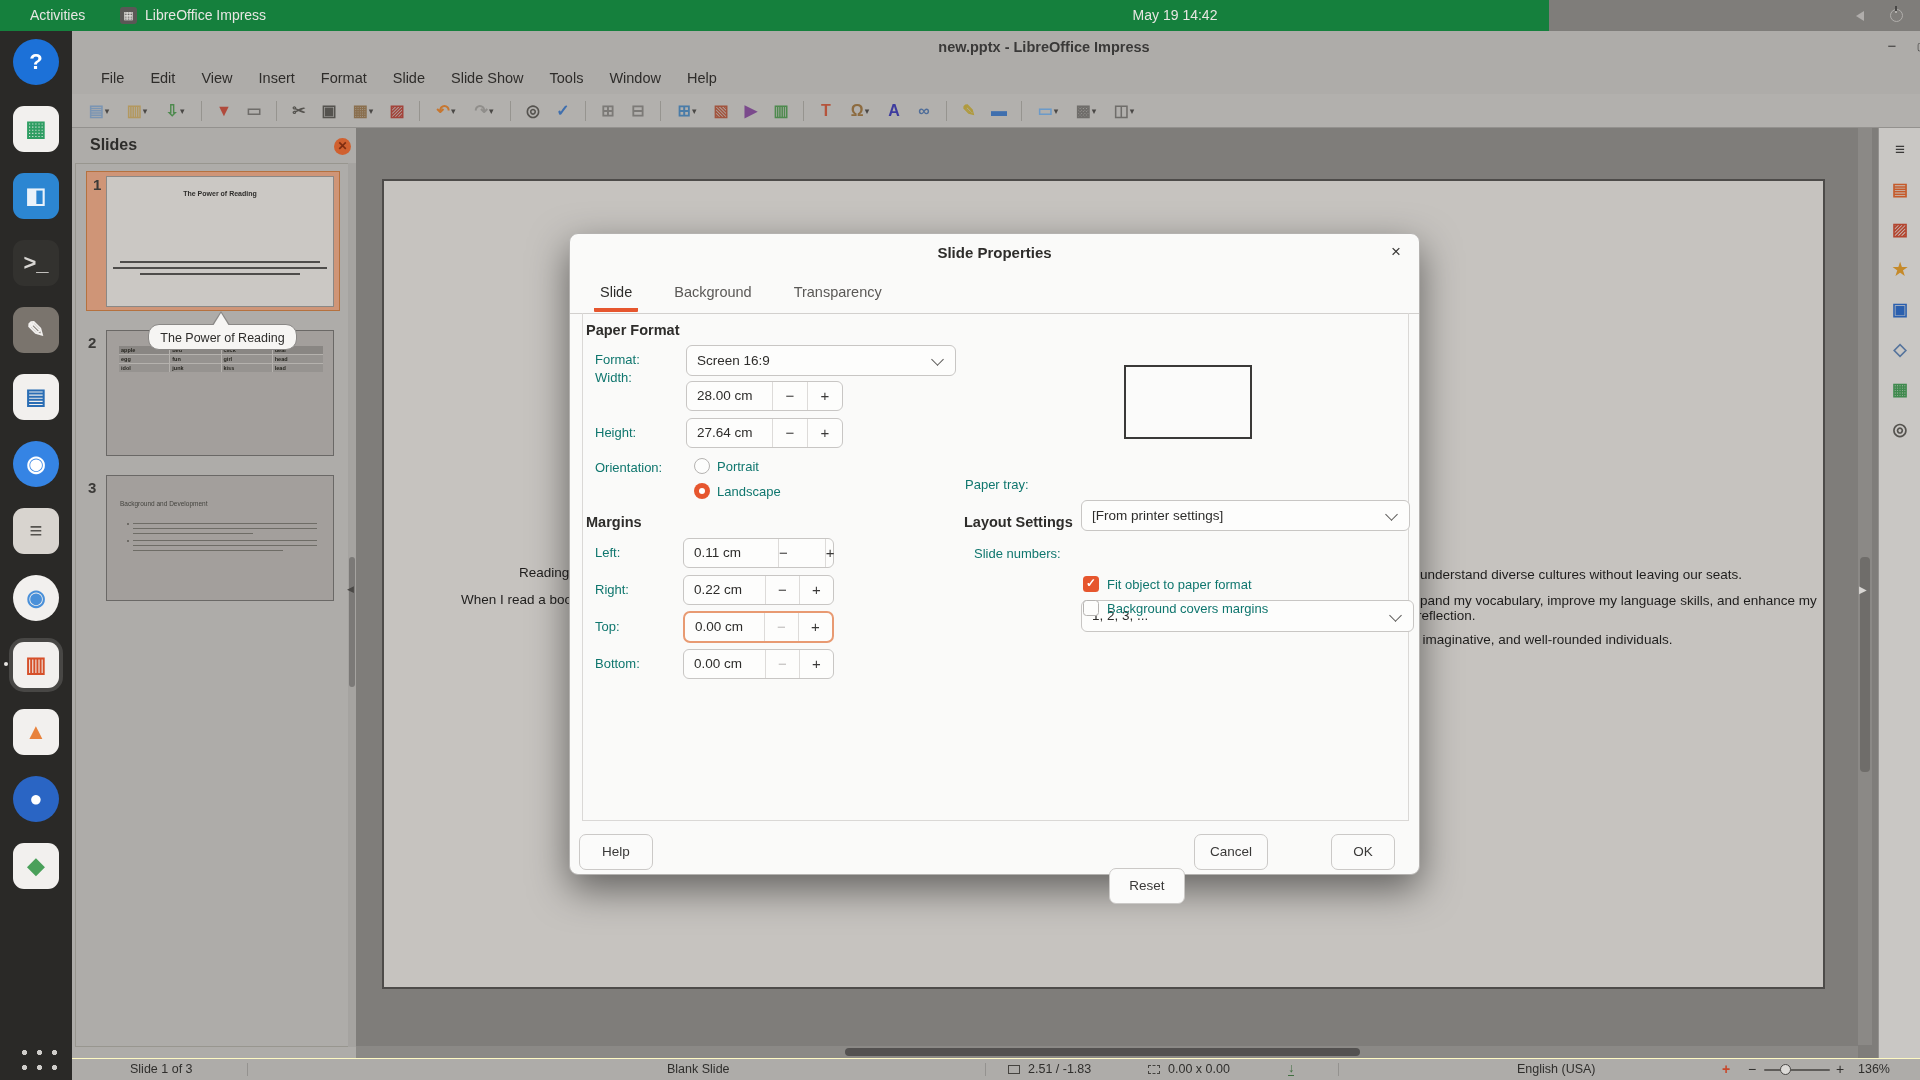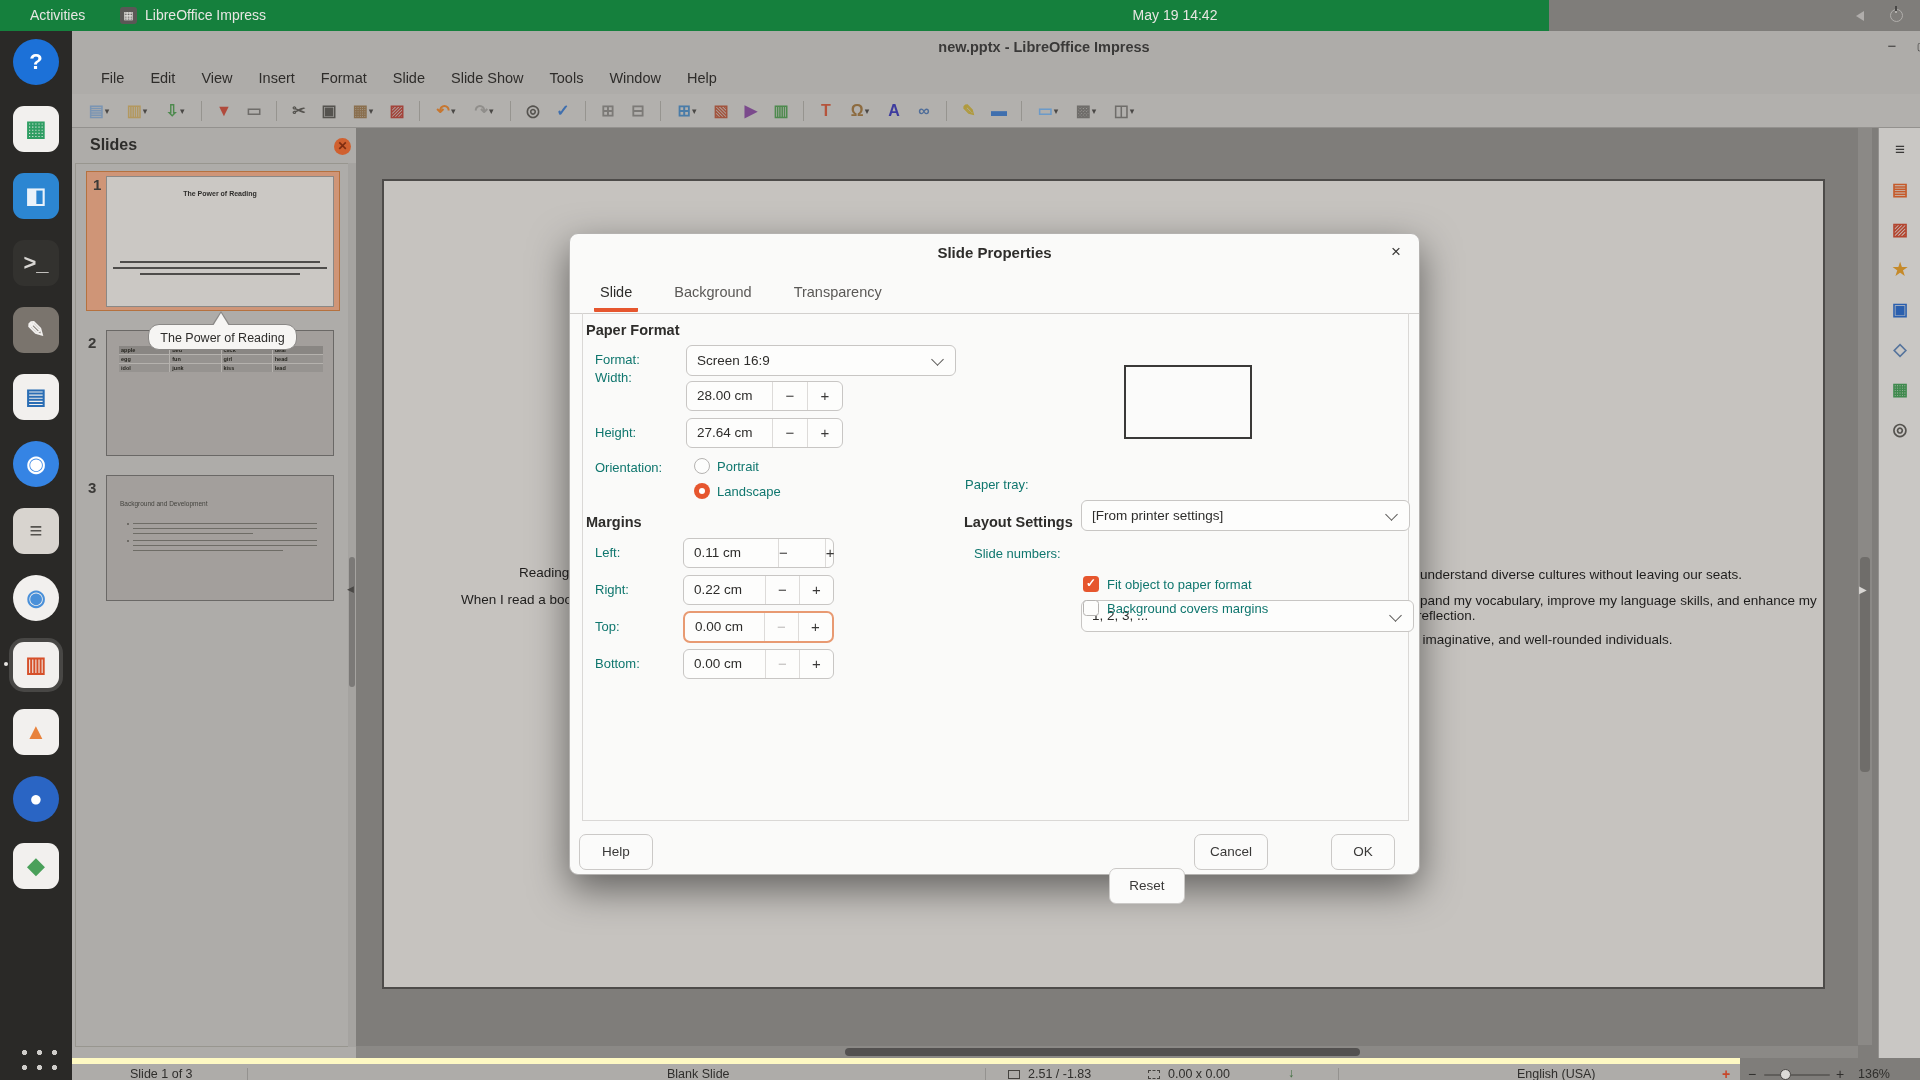--- a/index.html
+++ b/index.html
@@ -106,21 +106,21 @@
   .radio{width:16px;height:16px;border-radius:50%;border:1px solid #b5b3b1;background:#fdfdfc;box-sizing:border-box;}
   .radio.on{background:#e6562e;border:none;}
   .radio.on::after{content:"";position:absolute;left:5px;top:5px;width:6px;height:6px;border-radius:50%;background:#fff;}
   .check{width:16px;height:16px;border-radius:3.5px;border:1px solid #b5b3b1;background:#fdfdfc;box-sizing:border-box;}
   .check.on{background:#e6562e;border:none;}
   .check.on::after{content:"✓";position:absolute;left:3px;top:0px;color:#fff;font-size:12px;font-weight:bold;}
   .preview{left:554px;top:131px;width:128px;height:74px;background:#fbfbfa;border:2px solid #3a3938;box-sizing:border-box;}
   .btn{height:36px;background:#fbfbfa;border:1px solid #cbc9c7;border-radius:7px;box-sizing:border-box;
        text-align:center;font-size:13.5px;color:#3a3938;line-height:34px;}
   
-  .statusbar{left:72px;top:1058px;width:1668px;height:22px;background:#aeaca9;border-top:6px solid #fef9c3;box-sizing:border-box;
+  .statusbar{left:72px;top:1058px;width:1848px;height:22px;background:#aeaca9;border-top:1px solid #fef9c3;box-sizing:border-box;
              font-size:12.5px;color:#2f2e2c;padding-left:32px;}
   .sb{position:absolute;top:0;line-height:21px;white-space:nowrap;}
   .sb-div{position:absolute;top:4px;width:1px;height:13px;background:#94928f;}
   .sb-ico{position:absolute;top:6px;width:12px;height:9px;border:1px solid #45433f;box-sizing:border-box;}
   .zoom-track{position:absolute;top:10px;height:2px;background:#5f5d5a;border-radius:1px;}
   .zoom-knob{position:absolute;top:5px;width:11px;height:11px;border-radius:50%;background:#dcdad7;border:1px solid #4a4846;box-sizing:border-box;}
 </style>
 </head>
 <body>
 

